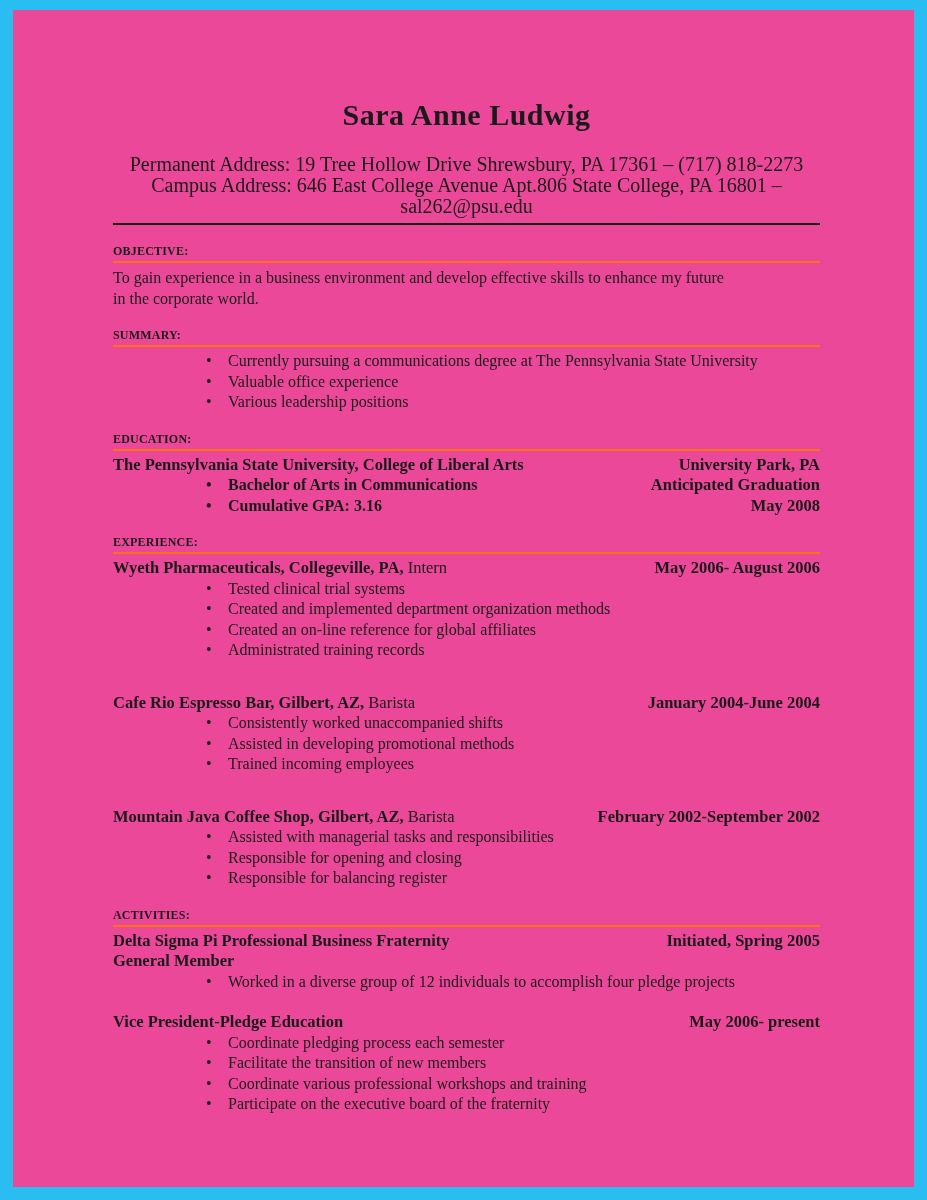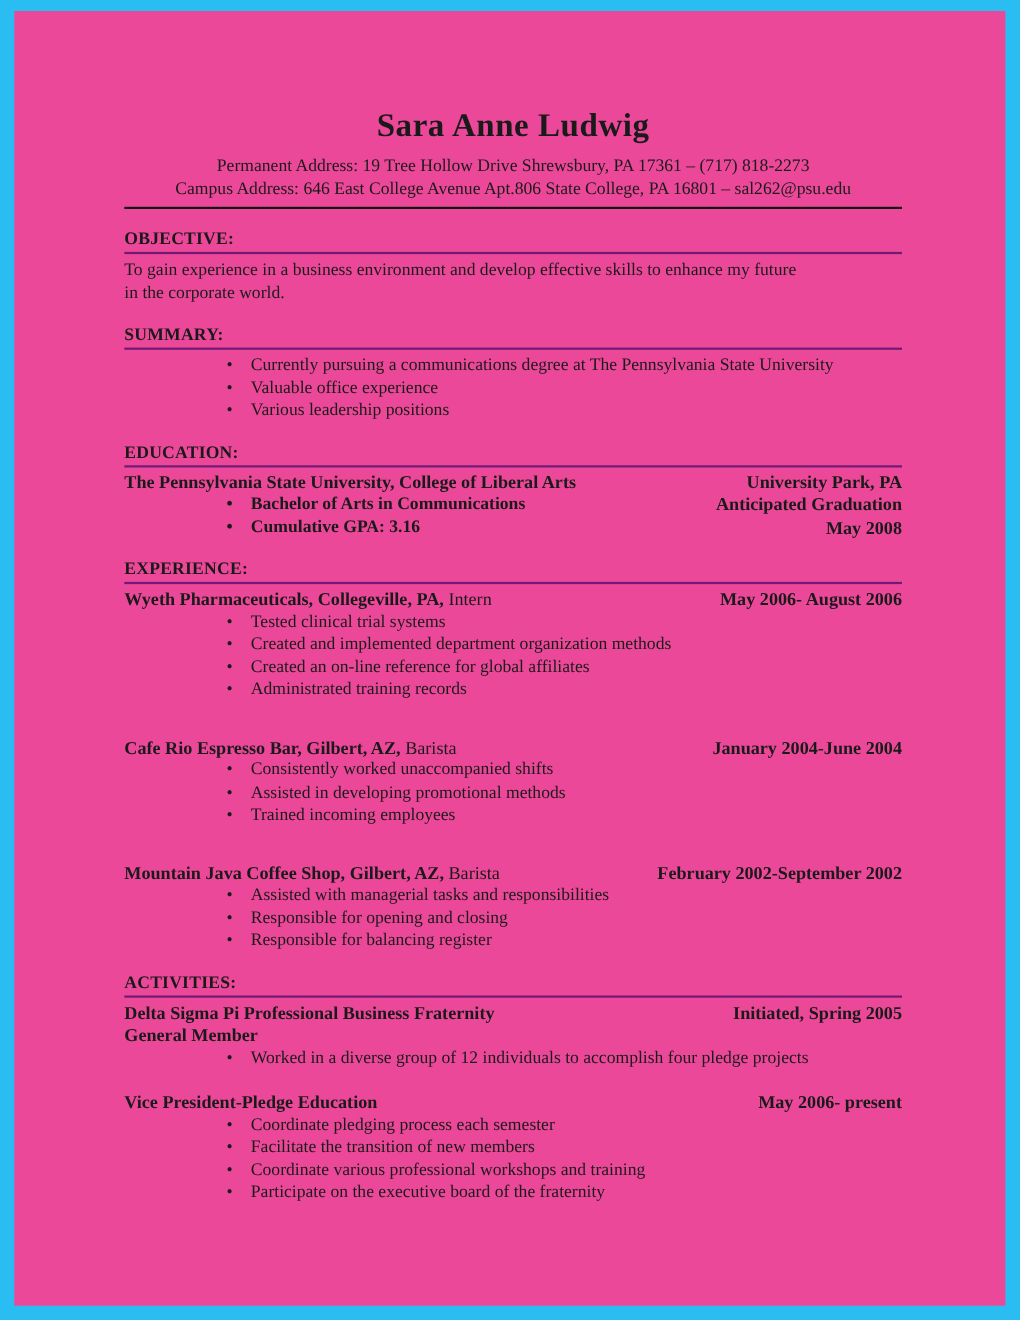--- a/index.html
+++ b/index.html
@@ -17,37 +17,37 @@
     padding:88px 94px 0 100px;
     overflow:hidden;
   }
   .name {
     text-align:center;
     font-size:30px;
     font-weight:bold;
     letter-spacing:.5px;
   }
   .addresses {
-    margin-top:8px;
+    margin-top:22px;
     text-align:center;
-    font-size:16px;
+    font-size:20px;
     line-height:21px;
   }
   .header-rule {
     margin-top:6px;
     border:0;
     border-top:2.5px solid #111;
   }
   .section { margin-top:19px; }
   .section-heading {
-    font-size:16px;
+    font-size:12px;
     font-weight:bold;
     letter-spacing:.2px;
     padding-bottom:2px;
-    border-bottom:2px solid #701a75;
+    border-bottom:2px solid #f97316;
     margin-bottom:4px;
   }
   .body-text {
     font-size:16px;
     line-height:21px;
   }
   .objective-text { max-width:620px; }
   .bullet {
     display:flex;
     margin-left:93px;

